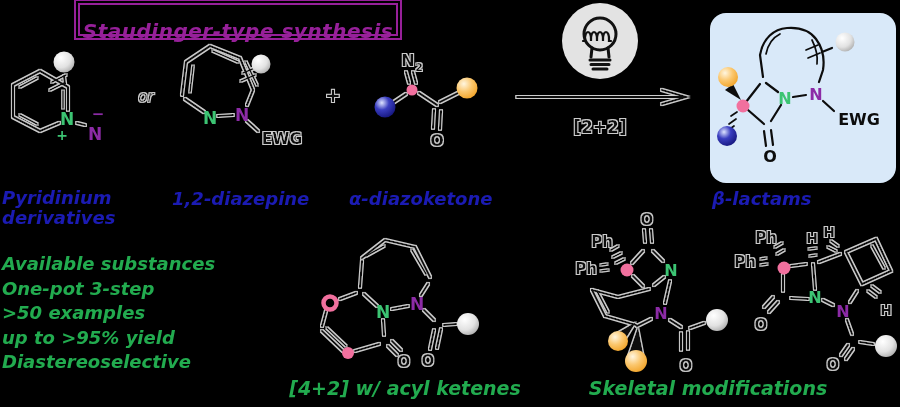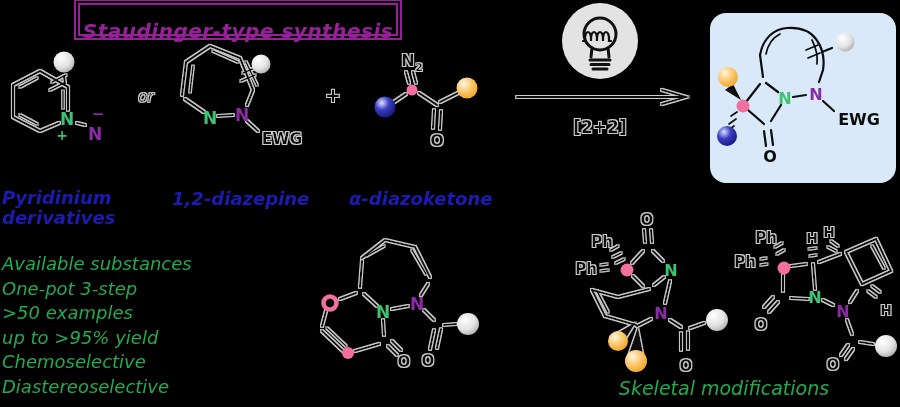--- a/index.html
+++ b/index.html
@@ -4,21 +4,21 @@
 <style>
   html,body{margin:0;padding:0;background:#000;}
   #stage{position:relative;width:900px;height:407px;background:#000;overflow:hidden;
          font-family:"DejaVu Sans",sans-serif;}
   .abs{position:absolute;}
   #title-box{left:78px;top:3px;width:316px;height:29px;
      border:2px solid #97209A;outline:2px solid #97209A;outline-offset:2px;
      display:flex;align-items:center;justify-content:center;}
   #title-box span{color:#97209A;font-size:20px;font-weight:bold;font-style:italic;letter-spacing:.5px;margin-top:23px;}
   .lbl-blue{color:#1B1BB3;font-size:18px;font-weight:bold;font-style:italic;line-height:20px;white-space:nowrap;}
-  .lbl-green{color:#22AB4F;font-size:18px;font-weight:normal;font-style:italic;white-space:nowrap;}
+  .lbl-green{color:#22AB4F;font-size:18px;font-weight:bold;font-style:italic;white-space:nowrap;}
   #features div{height:24.5px;}
   .ctr{text-align:center;}
   svg text{font-family:"DejaVu Sans",sans-serif;font-weight:bold;}
   .it{font-style:italic;font-weight:normal;}
   .blk path,.blk line,.blk polyline{stroke:#0d0d0d;fill:none;stroke-linecap:round;}
   .bw{stroke-width:2.2px;} .bt{stroke-width:1.7px;}
   .blk text{fill:#0d0d0d;}
   .ng{fill:#3CC473;} .np{fill:#8C2BA6;} .pk{fill:#F1709E;}
 </style>
 </head>
@@ -229,25 +229,26 @@
       <text class="np" x="843" y="317" font-size="16" text-anchor="middle">N</text>
     </g>
   </svg>
 
   <div class="abs lbl-blue" style="left:2px;top:188px">
     <div>Pyridinium</div>
     <div>derivatives</div>
   </div>
   <div class="abs lbl-blue" style="left:172px;top:189px">1,2-diazepine</div>
   <div class="abs lbl-blue" style="left:349px;top:189px">α-diazoketone</div>
+  <div class="abs lbl-blue" style="left:712px;top:189px">β-lactams</div>
 
   <div class="abs lbl-green" id="features" style="left:2px;top:253px">
     <div>Available substances</div>
     <div>One-pot 3-step</div>
     <div>&gt;50 examples</div>
     <div>up to &gt;95% yield</div>
-    <div>Chemoselective</div>
     <div>Diastereoselective</div>
   </div>
 
-  <div class="abs lbl-green ctr" style="left:604px;top:377px;width:240px;font-size:19px">Skeletal modifications</div>
+  <div class="abs lbl-green ctr" style="left:285px;top:377px;width:240px;font-size:19px">[4+2] w/ acyl ketenes</div>
+  <div class="abs lbl-green ctr" style="left:588px;top:377px;width:240px;font-size:19px">Skeletal modifications</div>
 
 </div>
 
 </body></html>

